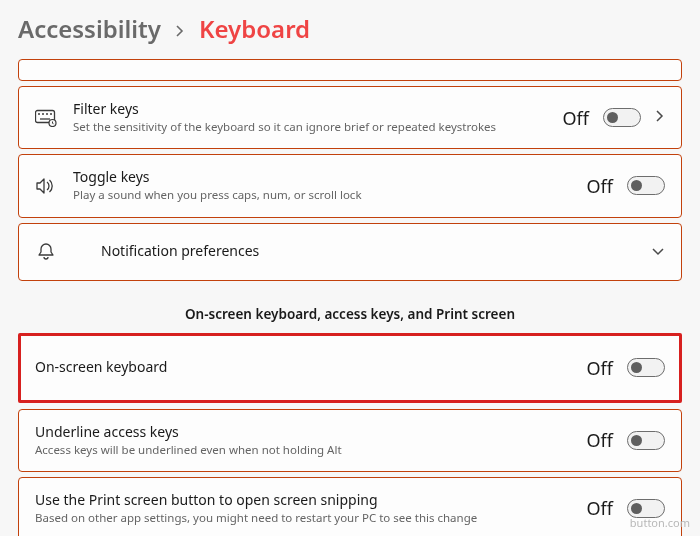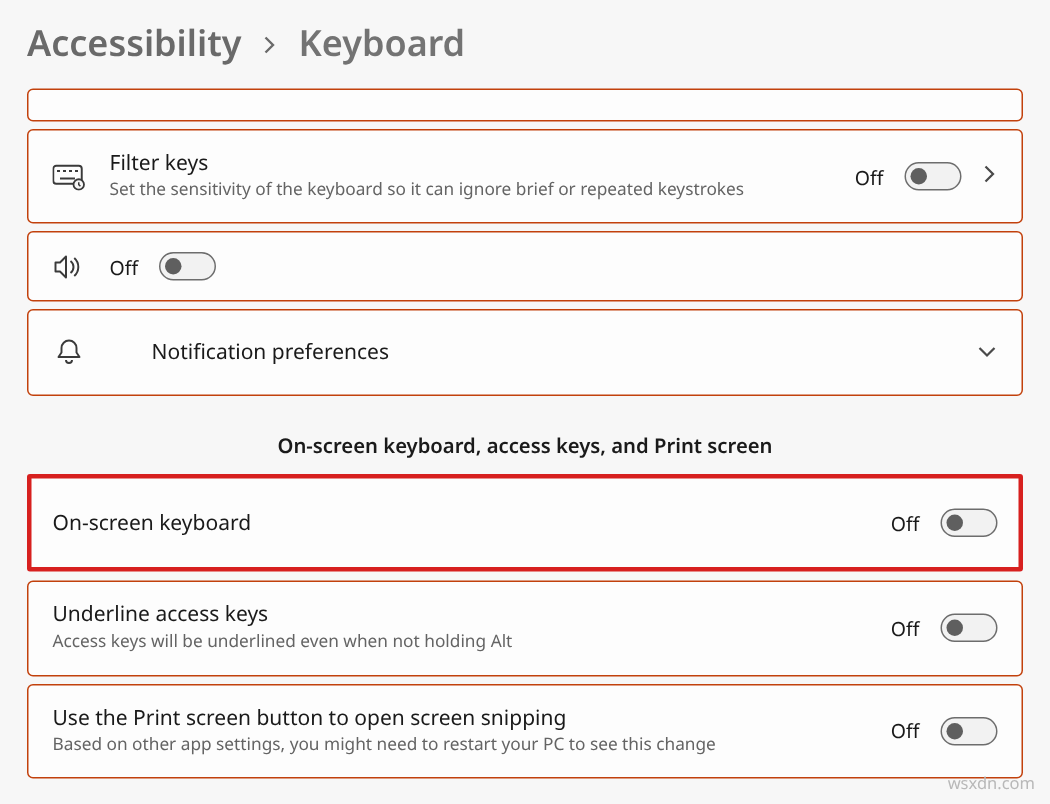--- a/index.html
+++ b/index.html
@@ -27,21 +27,21 @@
     color: #6a6a6a;
     cursor: pointer;
   }
   .breadcrumb .sep {
     font-size: 16px;
     color: #6a6a6a;
   }
   .breadcrumb .current {
     font-size: 24px;
     font-weight: 600;
-    color: #737373;
+    color: #ef4444;
   }
   .card {
     background: #fdfdfd;
     border: 1px solid #c2410c;
     border-radius: 4px;
     padding: 13px 16px;
     margin-bottom: 5px;
     display: flex;
     align-items: center;
     gap: 16px;
@@ -82,21 +82,21 @@
   .desc .winlogo {
     display: inline-block;
     vertical-align: -1px;
   }
   .right {
     display: flex;
     align-items: center;
     gap: 14px;
   }
   .state-label {
-    font-size: 13px;
+    font-size: 18px;
     color: #1a1a1a;
   }
   .toggle {
     width: 38px;
     height: 19px;
     border: 1px solid #6d6d6d;
     border-radius: 10px;
     background: #f2f2f2;
     position: relative;
     cursor: pointer;
@@ -176,20 +176,24 @@
   </div>
 
   <div class="card">
     <div class="icon-slot">
       <svg width="22" height="18" viewBox="0 0 22 18">
         <path d="M2 6 h3 l4 -4 v14 l-4 -4 h-3 z" fill="none" stroke="#3a3a3a" stroke-width="1.3" stroke-linejoin="round"></path>
         <path d="M12 5 a5 5 0 0 1 0 8" fill="none" stroke="#3a3a3a" stroke-width="1.3"></path>
         <path d="M14.5 3 a8 8 0 0 1 0 12" fill="none" stroke="#3a3a3a" stroke-width="1.3"></path>
       </svg>
     </div>
+    <div class="text-col">
+      <div class="title">Toggle keys</div>
+      <div class="desc">Play a sound when you press caps, num, or scroll lock</div>
+    </div>
     <div class="right">
       <span class="state-label">Off</span>
       <div class="toggle"></div>
     </div>
   </div>
 
   <div class="card" style="padding-top:18px;padding-bottom:18px;gap:44px;">
     <div class="icon-slot">
       <svg width="20" height="20" viewBox="0 0 20 20">
         <path d="M10 2 a5 5 0 0 1 5 5 v3 l2 3 h-14 l2 -3 v-3 a5 5 0 0 1 5 -5 z" fill="none" stroke="#3a3a3a" stroke-width="1.3" stroke-linejoin="round"></path>
@@ -237,13 +241,13 @@
       <div class="desc">Based on other app settings, you might need to restart your PC to see this change</div>
     </div>
     <div class="right">
       <span class="state-label">Off</span>
       <div class="toggle"></div>
     </div>
   </div>
 
 </div>
 
-<div class="watermark">wsxdn.com</div>
+<div class="watermark">button.com</div>
 
 </body></html>

